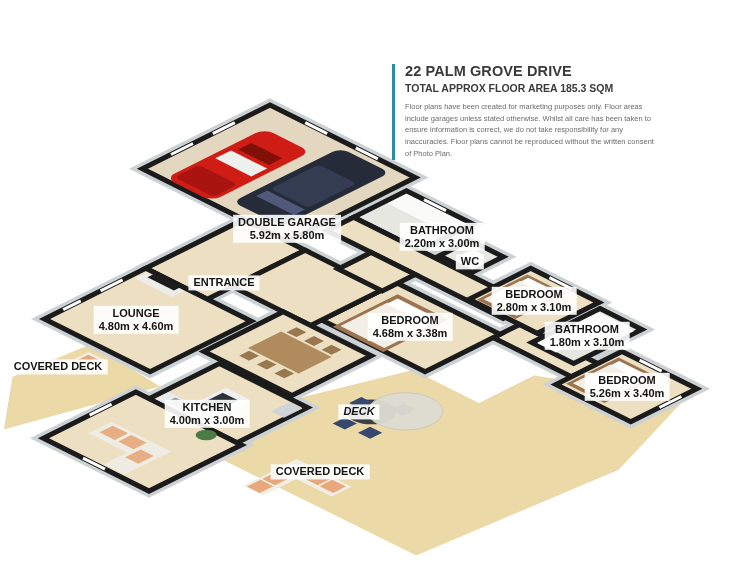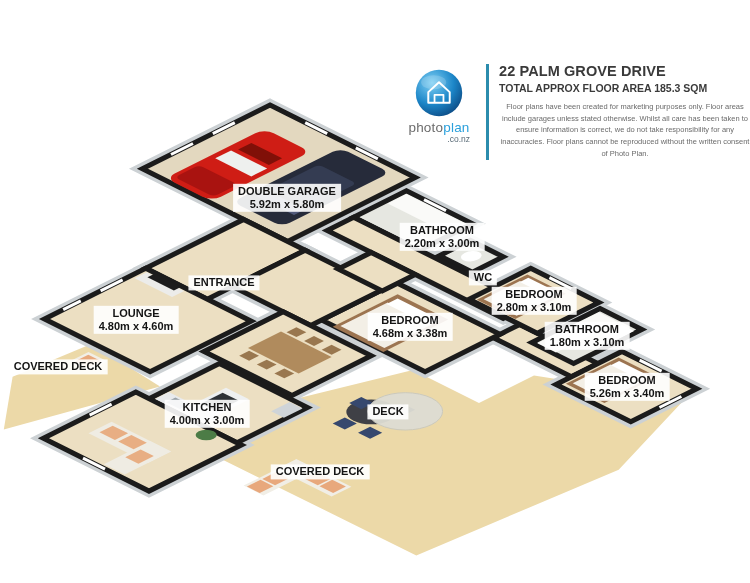--- a/index.html
+++ b/index.html
@@ -31,21 +31,21 @@
   .header{position:absolute;left:392px;top:62px;display:flex;align-items:flex-start;}
   .logo{width:94px;flex:0 0 auto;}
   .logo svg{width:50px;height:50px;display:block;margin:6px auto 2px;}
   .logo-text{font-size:13.5px;color:#6c6c6c;text-align:center;letter-spacing:.2px;}
   .logo-text .plan{color:var(--brand);}
   .logo-tld{font-size:8.5px;color:#5a6b77;text-align:right;padding-right:16px;margin-top:-1px;}
   .divider{width:3px;background:var(--accent);height:96px;margin:2px 10px 0 0;}
   .htext{width:260px;}
   .htext h1{margin:1px 0 0;font-size:14.5px;color:#3a3a3a;letter-spacing:.1px;}
   .htext h2{margin:3px 0 7px;font-size:10.5px;color:#3a3a3a;}
-  .htext p{margin:0;font-size:7.5px;line-height:1.55;color:#6b6b6b;width:252px;text-align:center;}
+  .htext p{margin:0;font-size:7.5px;line-height:1.55;color:#6b6b6b;width:252px;}
 </style>
 </head>
 <body>
 
 <div class="stage">
 
   <svg class="plan-svg" width="750" height="583" viewBox="0 0 750 583">
     <g transform="matrix(22 11 -22 11 270 105)">
 
       <polygon class="deck" points="13.9,12.9 15.3,8.8 18.3,8.8 18.3,6.3 22.8,3.95 24.5,8.65 23.8,17.15 14.2,17.2"></polygon>
@@ -167,29 +167,29 @@
         <line vector-effect="non-scaling-stroke" x1="22.6" y1="3.9" x2="22.6" y2="4.9"></line>
         <line vector-effect="non-scaling-stroke" x1="4.6" y1="11.3" x2="4.6" y2="12.3"></line>
         <line vector-effect="non-scaling-stroke" x1="4.6" y1="13.2" x2="4.6" y2="14.0"></line>
         <line vector-effect="non-scaling-stroke" x1="10.0" y1="17.2" x2="10.0" y2="18.2"></line>
         <line vector-effect="non-scaling-stroke" x1="11.8" y1="20.3" x2="12.8" y2="20.3"></line>
       </g>
     </g>
   </svg>
 
   <div class="labels">
-      <div class="room-label" style="left: 287px; top: 198px;">
+      <div class="room-label" style="left: 287px; top: 229px;">
         <div>DOUBLE GARAGE</div>
         <div>5.92m x 5.80m</div>
       </div>
       <div class="room-label" style="left: 442px; top: 237px;">
         <div>BATHROOM</div>
         <div>2.20m x 3.00m</div>
       </div>
-      <div class="room-label" style="left: 483px; top: 262px; margin-top: 16px;">
+      <div class="room-label" style="left: 470px; top: 262px;">
         <div>WC</div>
       </div>
       <div class="room-label" style="left: 224px; top: 283px;">
         <div>ENTRANCE</div>
       </div>
       <div class="room-label" style="left: 534px; top: 301px;">
         <div>BEDROOM</div>
         <div>2.80m x 3.10m</div>
       </div>
       <div class="room-label" style="left: 136px; top: 320px;">
@@ -204,50 +204,33 @@
         <div>BATHROOM</div>
         <div>1.80m x 3.10m</div>
       </div>
       <div class="room-label" style="left: 58px; top: 367px;">
         <div>COVERED DECK</div>
       </div>
       <div class="room-label" style="left: 627px; top: 387px;">
         <div>BEDROOM</div>
         <div>5.26m x 3.40m</div>
       </div>
-      <div class="room-label" style="left: 388px; top: 412px;">
+      <div class="room-label" style="left: 359px; top: 412px; font-style: italic;">
         <div>DECK</div>
       </div>
       <div class="room-label" style="left: 207px; top: 414px;">
         <div>KITCHEN</div>
         <div>4.00m x 3.00m</div>
       </div>
       <div class="room-label" style="left: 320px; top: 472px;">
         <div>COVERED DECK</div>
       </div>
     </div>
 
   <div class="header">
-    <div class="logo">
-      <svg viewBox="0 0 56 56">
-        <defs>
-          <radialGradient id="logoGrad" cx="0.35" cy="0.28" r="0.85">
-            <stop offset="0" stop-color="#7fd0f4"></stop>
-            <stop offset="0.55" stop-color="#1c86c8"></stop>
-            <stop offset="1" stop-color="#093f77"></stop>
-          </radialGradient>
-        </defs>
-        <circle cx="28" cy="28" r="26" fill="url(#logoGrad)"></circle>
-        <ellipse cx="22" cy="16" rx="14" ry="8" fill="#ffffff" opacity="0.18"></ellipse>
-        <path d="M16 27 L28 16 L40 27 L40 39 L16 39 Z" fill="none" stroke="#ffffff" stroke-width="2.2" stroke-linejoin="round"></path>
-        <path d="M23 39 L23 30 L33 30 L33 39" fill="none" stroke="#ffffff" stroke-width="2" stroke-linejoin="round"></path>
-      </svg>
-      <div class="logo-text"><span>photo</span><span class="plan">plan</span></div>
-      <div class="logo-tld">.co.nz</div>
-    </div>
     <div class="divider"></div>
     <div class="htext">
       <h1>22 PALM GROVE DRIVE</h1>
       <h2>TOTAL APPROX  FLOOR AREA 185.3 SQM</h2>
       <p>Floor plans have been created for marketing purposes only. Floor areas include garages unless stated otherwise. Whilst all care has been taken to ensure information is correct, we do not take responsibility for any inaccuracies. Floor plans cannot be reproduced without the written consent of Photo Plan.</p>
     </div>
   </div>
 
 </div>
 

